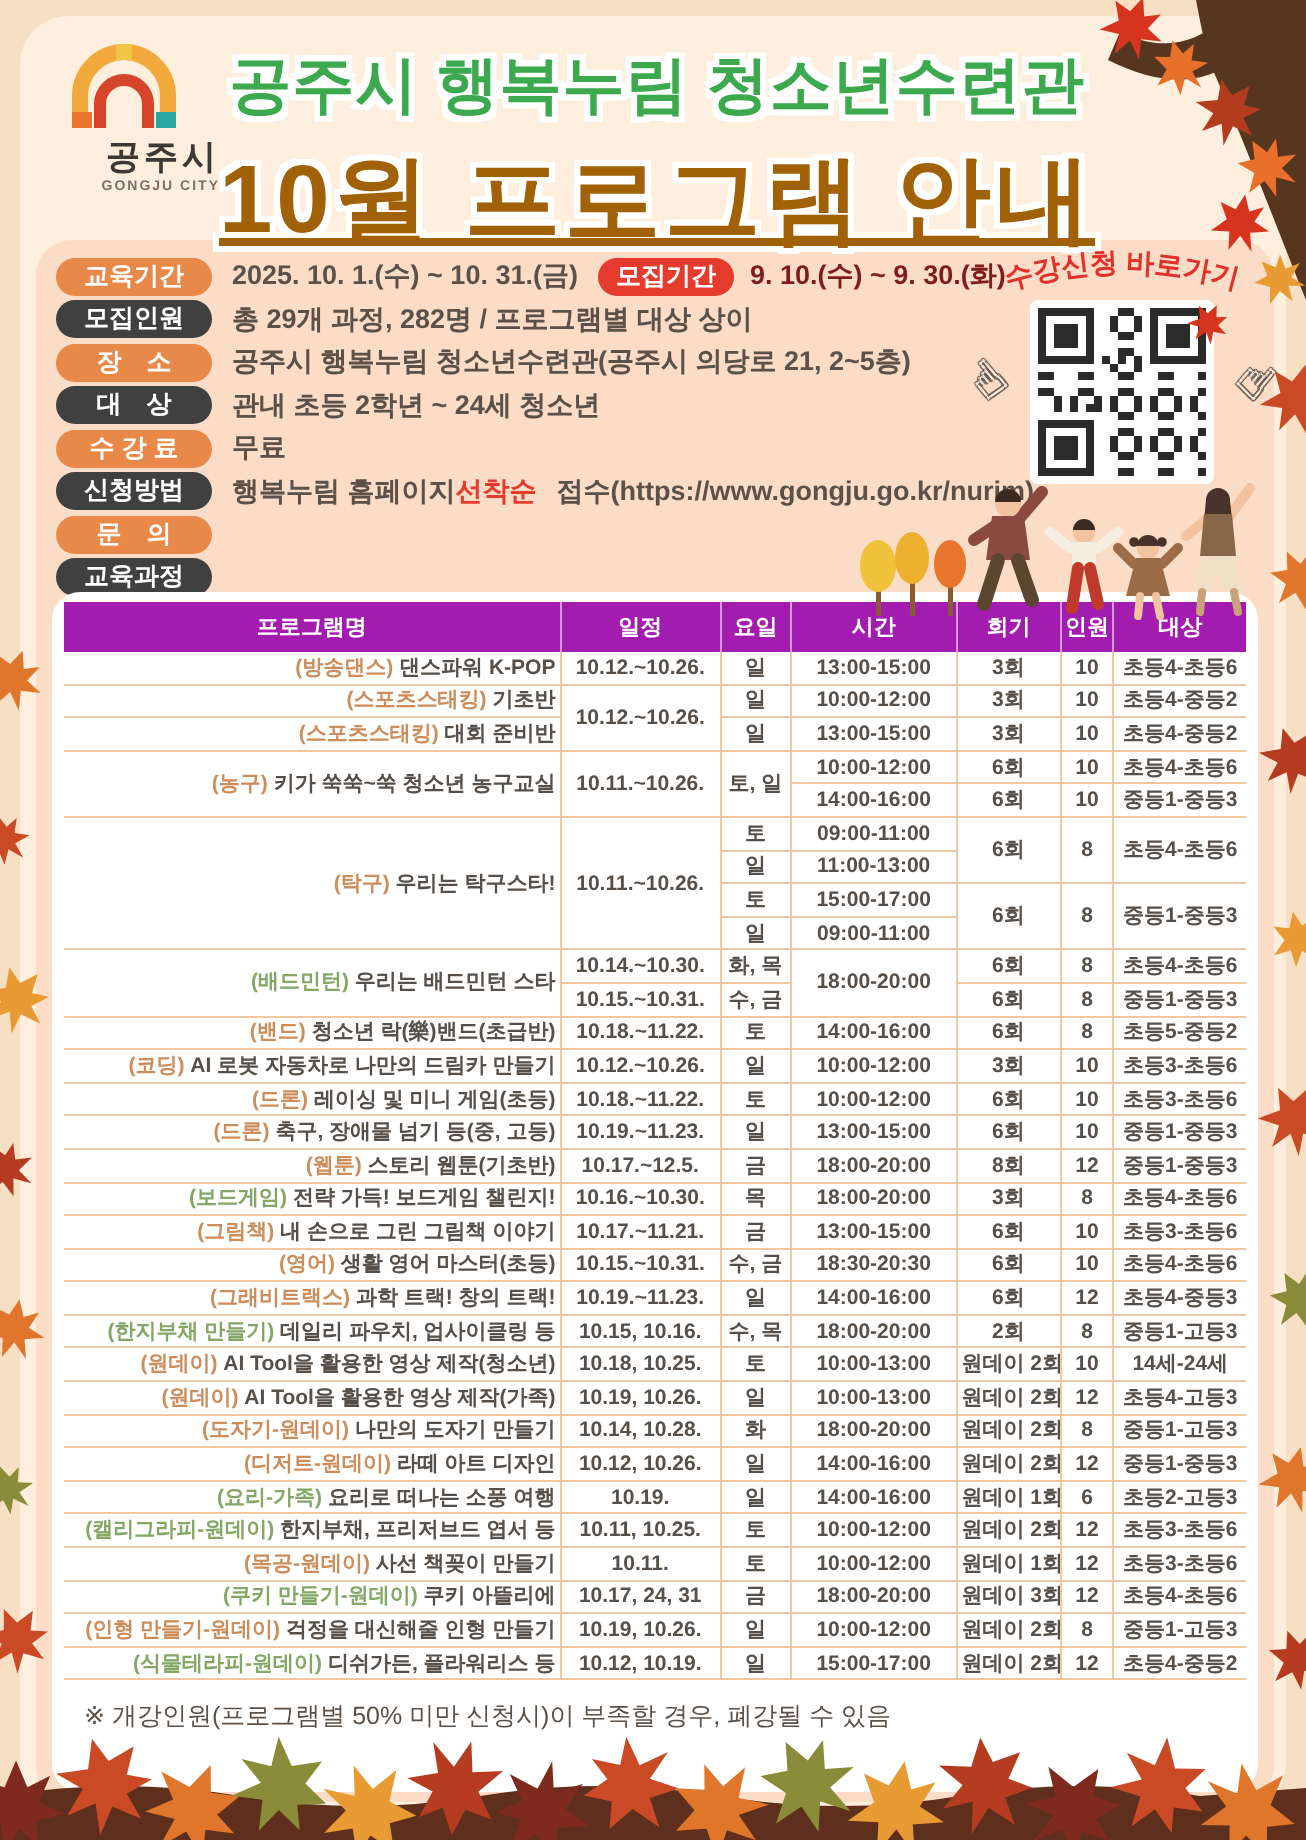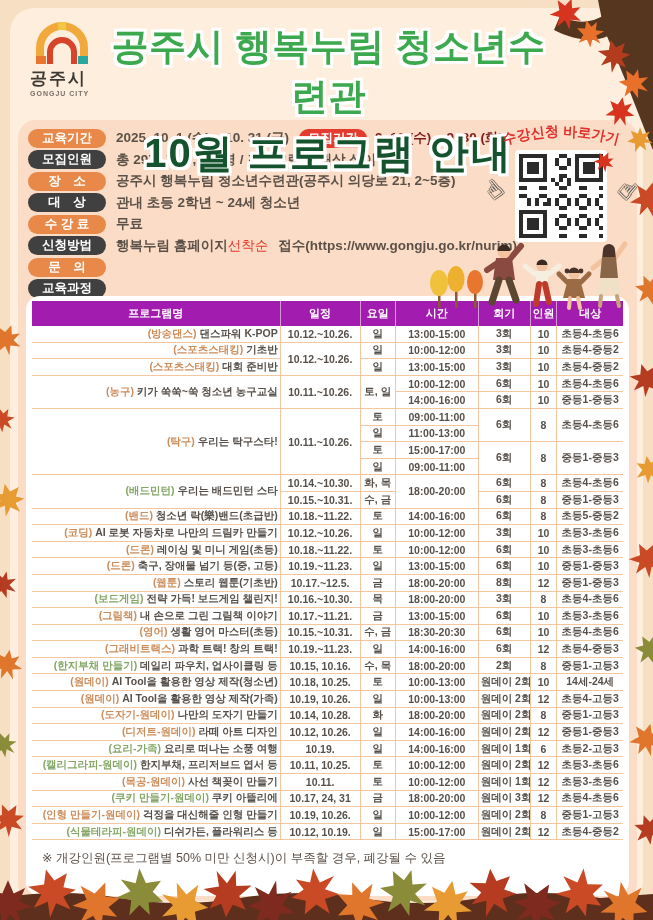--- a/index.html
+++ b/index.html
@@ -14,30 +14,30 @@
   #leaf-layer{position:absolute;left:0;top:0;width:653px;height:920px;z-index:0}
   .card{position:absolute;left:10px;right:10px;top:8px;bottom:14px;
         background:#fdeedd;border-radius:24px;z-index:1}
   .panel-pink{position:absolute;left:8px;right:6px;top:112px;bottom:5px;
         background:#fbdcc6;border-radius:18px}
   .panel-white{position:absolute;left:8px;right:8px;top:176px;bottom:5px;
         background:#ffffff;border-radius:14px;padding:5px 6px 0 6px;box-sizing:border-box}
   #edge-decor{position:absolute;left:0;top:0;width:653px;height:920px;z-index:6;pointer-events:none}
 
   
-  .logo{position:absolute;left:20px;top:12px;width:80px;text-align:left}
+  .logo{position:absolute;left:20px;top:12px;width:80px;text-align:right}
   .logo .nm{font-size:17px;font-weight:bold;color:#3d3833;letter-spacing:2px;margin-top:1px}
   .logo .sub{font-size:7px;color:#7a7068;letter-spacing:1px;font-weight:bold}
   .titles{position:absolute;left:92px;right:88px;top:14px;text-align:center;z-index:2}
-  .t1{font-size:37px;font-weight:bold;color:#3ca94e;letter-spacing:0.5px;
+  .t1{font-size:31px;font-weight:bold;color:#3ca94e;letter-spacing:0.5px;
       text-shadow:-3px -3px 0 #fff,3px -3px 0 #fff,-3px 3px 0 #fff,3px 3px 0 #fff,
                   -3px 0 0 #fff,3px 0 0 #fff,0 -3px 0 #fff,0 3px 0 #fff;}
-  .t2{font-size:40px;font-weight:bold;color:#14532d;letter-spacing:2px;margin-top:4px;
+  .t2{font-size:48px;font-weight:bold;color:#a16207;letter-spacing:2px;margin-top:4px;
       text-shadow:-3px -3px 0 #fff,3px -3px 0 #fff,-3px 3px 0 #fff,3px 3px 0 #fff,
-                  -3px 0 0 #fff,3px 0 0 #fff,0 -3px 0 #fff,0 3px 0 #fff;}
+                  -3px 0 0 #fff,3px 0 0 #fff,0 -3px 0 #fff,0 3px 0 #fff;text-decoration:underline;}
 
   
   .info{position:absolute;left:10px;right:12px;top:9px}
   .info-row{display:flex;align-items:center;margin-bottom:3px;height:18.5px}
   .pill{display:inline-block;min-width:64px;padding:1px 7px;border-radius:12px;
         color:#fff;font-weight:bold;font-size:12.5px;text-align:center;box-sizing:content-box;
         flex:0 0 auto}
   .pill.o{background:#e8894a}
   .pill.g{background:#404040}
   .pill.r{background:#e53a2e;margin-left:10px;min-width:54px}
@@ -124,21 +124,21 @@
           <span class="pill g">대　상</span>
           <span class="itxt">관내 초등 2학년 ~ 24세 청소년</span>
         </div>
         <div class="info-row">
           <span class="pill o">수 강 료</span>
           <span class="itxt">무료</span>
         </div>
         <div class="info-row">
           <span class="pill g">신청방법</span>
           <span class="itxt">행복누림 홈페이지 </span>
-          <span class="seg-red" style="font-size: 13.5px; font-weight: normal;">선착순</span>
+          <span class="seg-red" style="font-size: 13.5px; font-weight: bold;">선착순</span>
           <span class="itxt"> 접수(https://www.gongju.go.kr/nurim)</span>
         </div>
         <div class="info-row">
           <span class="pill o">문　의</span>
         </div>
         <div class="info-row">
           <span class="pill g">교육과정</span>
         </div>
       </div>
 

